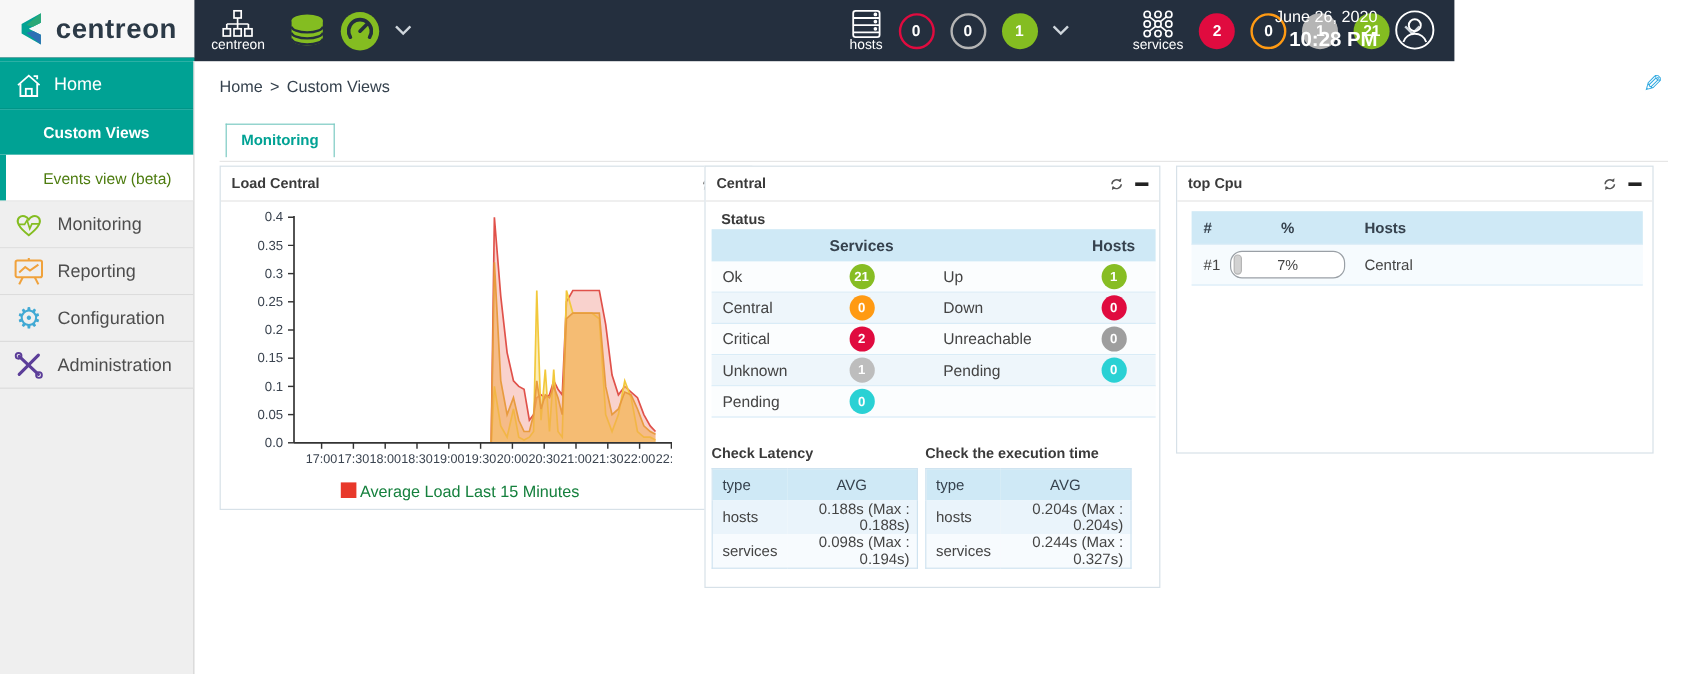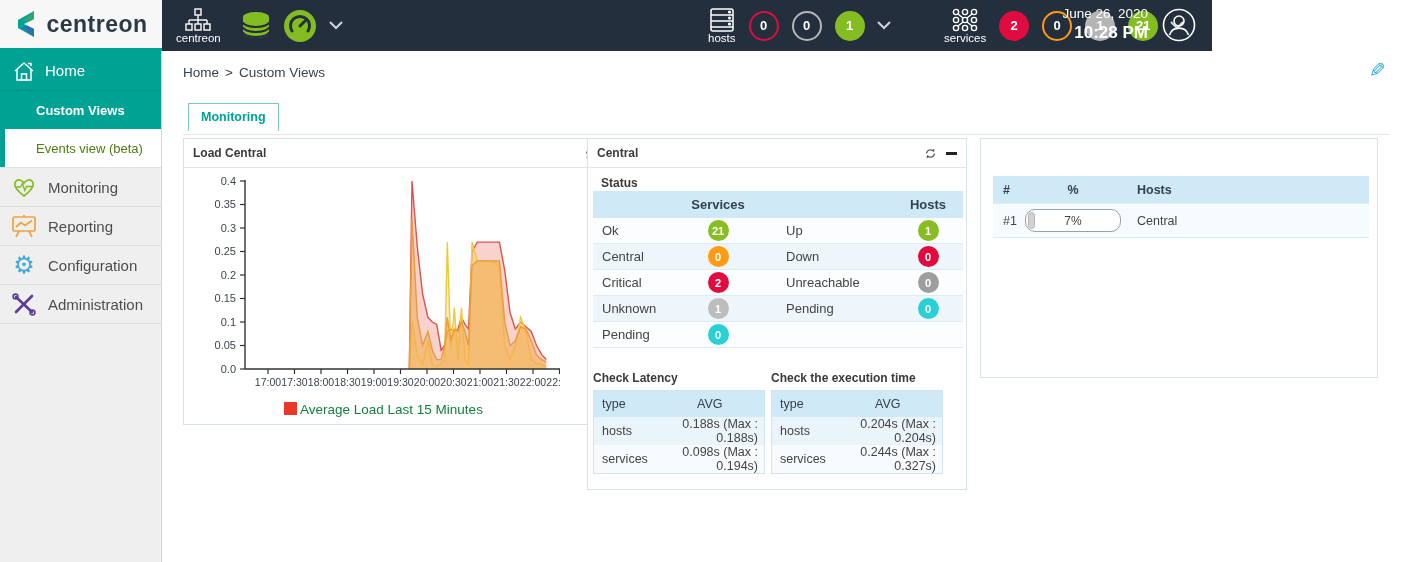--- a/index.html
+++ b/index.html
@@ -460,20 +460,34 @@
             <tr>
               <td>services</td>
               <td>0.244s (Max : 0.327s)</td>
             </tr>
           </tbody>
         </table>
     </div>
   </div>
 
   <div class="panel" id="panel-topcpu">
+    <div class="panel-head">
+      <span class="panel-title">top Cpu</span>
+      <span class="panel-actions">
+        <span class="icon-refresh">
+          <svg width="13" height="13" viewBox="0 0 16 16">
+              <path d="M3.2 8a4.8 4.8 0 0 1 8.6-2.6" fill="none" stroke="#555" stroke-width="1.5"></path>
+              <path d="M12.8 8a4.8 4.8 0 0 1-8.6 2.6" fill="none" stroke="#555" stroke-width="1.5"></path>
+              <polygon points="12.4,5.8 12.8,2 9.6,3.9" fill="#555"></polygon>
+              <polygon points="3.6,10.2 3.2,14 6.4,12.1" fill="#555"></polygon>
+            </svg>
+        </span>
+        <span class="icon-minus"></span>
+      </span>
+    </div>
     <div id="topcpu-table">
         <div class="tc-row tc-head">
           <span class="tc-c1">#</span>
           <span class="tc-c2">%</span>
           <span class="tc-c3">Hosts</span>
         </div>
         <div class="tc-row">
           <span class="tc-c1">#1</span>
           <span class="tc-c2">
             <span class="pbar">

